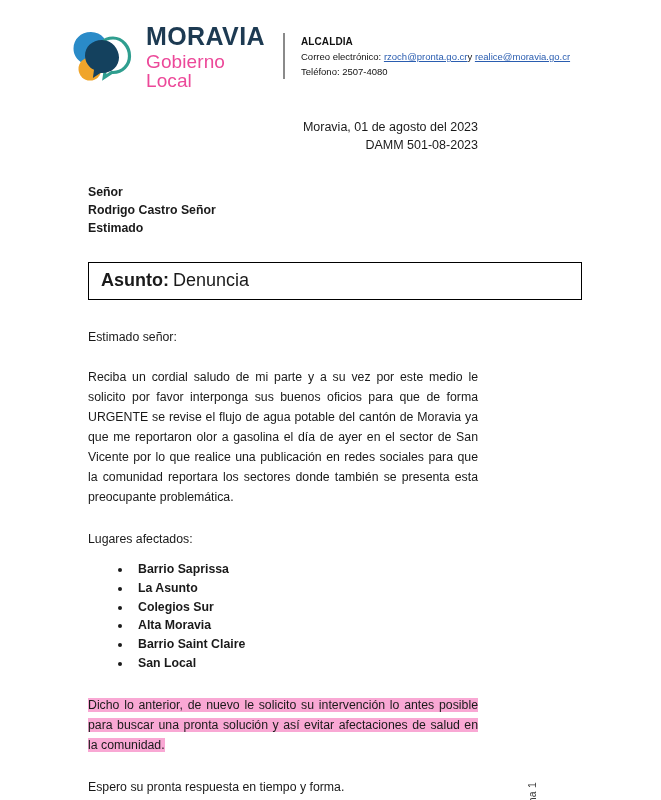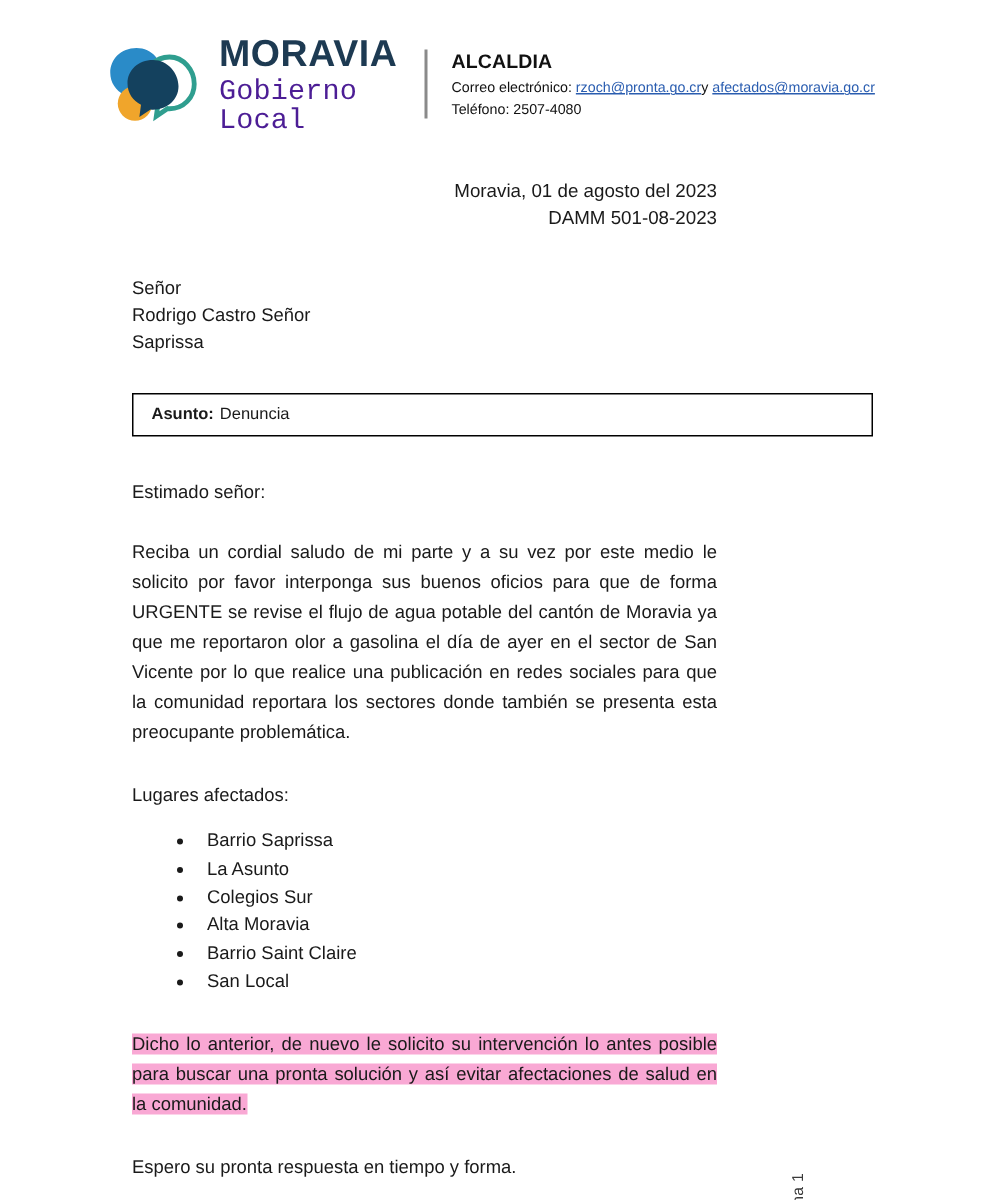--- a/index.html
+++ b/index.html
@@ -47,43 +47,43 @@
   }
   .logo-word .brand {
     font-size: 25px;
     font-weight: bold;
     letter-spacing: 0.4px;
     color: #1d3a52;
     font-family: "Liberation Sans", sans-serif;
   }
   .logo-word .tagline {
     font-size: 19px;
-    color: #4c1d95;
+    color: #ec4899;
     letter-spacing: 0.1px;
     margin-top: 3px;
-    font-family: Liberation Mono, monospace;
+    font-family: Liberation Sans, sans-serif;
   }
 
   .lh-divider {
     width: 2px;
     height: 46px;
     background: #8a8a8a;
     margin: 0 16px 0 18px;
     flex: 0 0 2px;
   }
 
   .lh-contact {
     font-size: 9.5px;
     line-height: 1.55;
     color: #111111;
     padding-top: 1px;
   }
   .lh-contact .dept {
     font-weight: bold;
-    font-size: 13px;
+    font-size: 10px;
     letter-spacing: 0.1px;
     display: block;
     margin-bottom: 1px;
   }
   .lh-contact a {
     color: #2a5db0;
     text-decoration: underline;
   }
   .lh-contact .line { display: block; white-space: nowrap; }
 
@@ -98,53 +98,54 @@
 
   
   .doc-body {
     padding: 0 72px 0 88px;
     font-size: 12.3px;
     color: #1a1a1a;
   }
 
   .recipient {
     margin-top: 30px;
-    font-weight: normal;
+    font-weight: bold;
     line-height: 1.45;
     font-size: 12.3px;
   }
   .recipient div { white-space: nowrap; }
 
   .asunto-box {
     margin: 24px 0 0 0;
     border: 1.2px solid #000000;
     padding: 7px 12px 8px 12px;
     box-sizing: border-box;
     width: 494px;
-    font-size: 11px;
+    font-size: 18px;
   }
   .asunto-box .label { font-weight: bold; }
   .asunto-box .value { font-weight: normal; margin-left: 4px; }
 
   .greeting { margin-top: 28px; line-height: 1.5; }
 
   .para {
     margin-top: 19px;
     text-align: justify;
     line-height: 1.62;
   }
   .para.first-para { margin-top: 22px; }
 
   .list-intro { margin-top: 22px; line-height: 1.5; }
 
   ul.places {
     margin: 2px 0 0 0;
     padding-left: 44px;
     list-style: disc;
     line-height: 1.52;
+    font-weight: bold;
   }
   ul.places li {
     margin: 0;
     padding-left: 6px;
   }
 
   .para-highlight {
     margin-top: 24px;
     text-align: justify;
     line-height: 1.62;
@@ -213,36 +214,36 @@
       <div class="brand">MORAVIA</div>
       <div class="tagline">Gobierno Local</div>
     </div>
 
     <div class="lh-divider"></div>
 
     <div class="lh-contact">
       <span class="dept">ALCALDIA</span>
       <span class="line"><span>Correo electrónico:</span>
         <a href="#">rzoch@pronta.go.cr</a><span>y</span>
-        <a href="#">afectados@moravia.go.cr</a></span>
+        <a href="#">realice@moravia.go.cr</a></span>
       <span class="line">Teléfono: 2507-4080</span>
     </div>
   </header>
 
   <div class="date-block">
     <div>Moravia, 01 de agosto del 2023</div>
     <div>DAMM 501-08-2023</div>
   </div>
 
   <main class="doc-body">
 
     <div class="recipient">
       <div>Señor</div>
       <div>Rodrigo Castro Señor</div>
-      <div>Saprissa</div>
+      <div>Estimado</div>
     </div>
 
     <div class="asunto-box">
       <span class="label">Asunto:</span><span class="value">Denuncia</span>
     </div>
 
     <p class="greeting">Estimado señor:</p>
 
     <p class="para first-para">Reciba un cordial saludo de mi parte y a su vez por este medio le solicito por favor interponga sus buenos oficios para que de forma URGENTE se revise el flujo de agua potable del cantón de Moravia ya que me reportaron olor a gasolina el día de ayer en el sector de San Vicente por lo que realice una publicación en redes sociales para que la comunidad reportara los sectores donde también se presenta esta preocupante problemática.</p>
 

